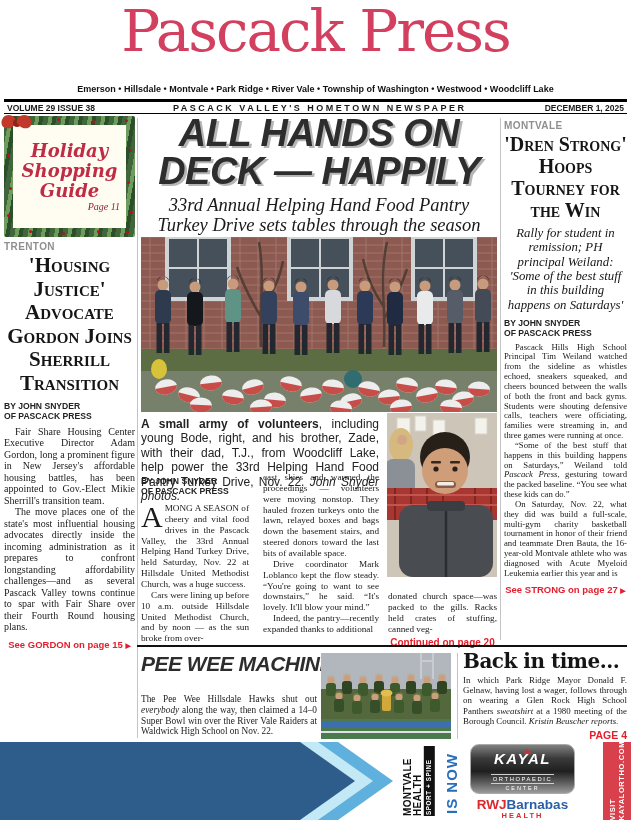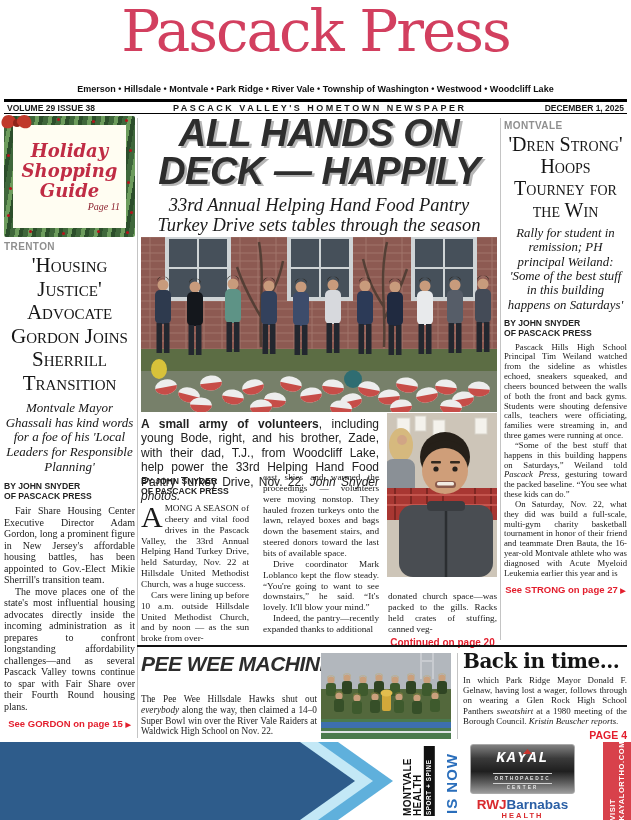--- a/index.html
+++ b/index.html
@@ -27,21 +27,21 @@
     padding:0 3px;
   }
   .infobar .tagline{ letter-spacing:2.5px; font-size:9px; }
   
   .vdiv{ position:absolute; width:1px; background:#c4c4c4; }
   .kicker{
     font-family:"Liberation Sans", sans-serif; font-weight:bold;
     font-size:10px; color:#8f8f8f; letter-spacing:.4px; margin:4px 0 2px 0;
   }
   .headline-sc{
-    font-family:"Liberation Serif", serif; font-weight:normal;
+    font-family:"Liberation Serif", serif; font-weight:bold;
     font-variant:small-caps; text-align:center; color:#151515;
   }
   .subhead-it{
     font-style:italic; text-align:center; color:#151515;
   }
   .byline{
     font-family:"Liberation Sans", sans-serif; font-weight:bold;
     font-size:8.6px; line-height:1.2; color:#222; margin:6px 0 4px 0;
   }
   .body-sm{ font-size:10px; line-height:1.15; text-align:justify; }
@@ -158,24 +158,24 @@
   .badge-b{
     font-family:"Liberation Sans", sans-serif; font-weight:bold; font-size:6.3px;
     color:#fff; background:#111; padding:1px 1px; letter-spacing:.6px; margin-left:1px; line-height:1.4;
   }
   .ad-isnow{
     position:absolute; left:443px; top:6px; height:66px;
     font-family:"Liberation Sans", sans-serif; font-weight:bold; font-size:15px;
     color:#2a6ebb; letter-spacing:1px;
   }
   .kayal-box{
-    position:absolute; left:470px; top:2px; width:105px; height:50px; border-radius:3px;
+    position:absolute; left:470px; top:2px; width:105px; height:50px; border-radius:9px;
     background:linear-gradient(180deg,#818181 0%,#3a3a3a 28%,#1f1f1f 55%,#5c5c5c 78%,#9b9b9b 100%);
     border:1px solid #aaa; text-align:center; color:#fff;
-    font-family:Liberation Mono, monospace;
+    font-family:Liberation Sans, sans-serif;
   }
   .kayal-name{ position:relative; font-weight:bold; font-style:italic; font-size:15px; letter-spacing:1.5px; margin-top:5px; }
   .kayal-tick{
     position:absolute; top:-1px; left:52px; width:9px; height:5px; background:#c8342e;
     clip-path:polygon(0 100%,50% 0,100% 100%);
   }
   .kayal-sub{ font-size:5.8px; letter-spacing:1.6px; margin-top:3px; border-top:1px solid #cfcfcf; border-bottom:1px solid #cfcfcf; display:inline-block; padding:1px 2px; }
   .kayal-sub2{ font-size:5.4px; letter-spacing:2px; }
   .rwj{
     position:absolute; left:470px; top:56px; width:105px; text-align:center;
@@ -218,21 +218,20 @@
         <div class="hword">Guide</div>
         <div class="hpage">Page 11</div>
       </div>
       <div class="berries"></div>
       <div class="bow">
           <span class="knot"></span>
         </div>
     </div>
     <div class="kicker">TRENTON</div>
     <h2 class="headline-sc gordon-headline">'Housing Justice' Advocate Gordon Joins Sherrill Transition</h2>
-    <div class="subhead-it gordon-subhead">Montvale Mayor Ghassali has kind words for a foe of his 'Local Leaders for Responsible Planning'</div>
     <div class="byline">
       <div>BY JOHN SNYDER</div>
       <div>OF PASCACK PRESS</div>
     </div>
     <div class="body-sm">
       <p>Fair Share Housing Center Executive Director Adam Gordon, long a prominent figure in New Jersey's affordable housing battles, has been appointed to Gov.-Elect Mikie Sherrill's transition team.</p>
       <p>The move places one of the state's most influential housing advocates directly inside the incoming administration as it prepares to confront longstanding affordability challenges—and as several Pascack Valley towns continue to spar with Fair Share over their Fourth Round housing plans.</p>
     </div>
     <div class="jumpline red">
       <span>See GORDON on page 15</span>

